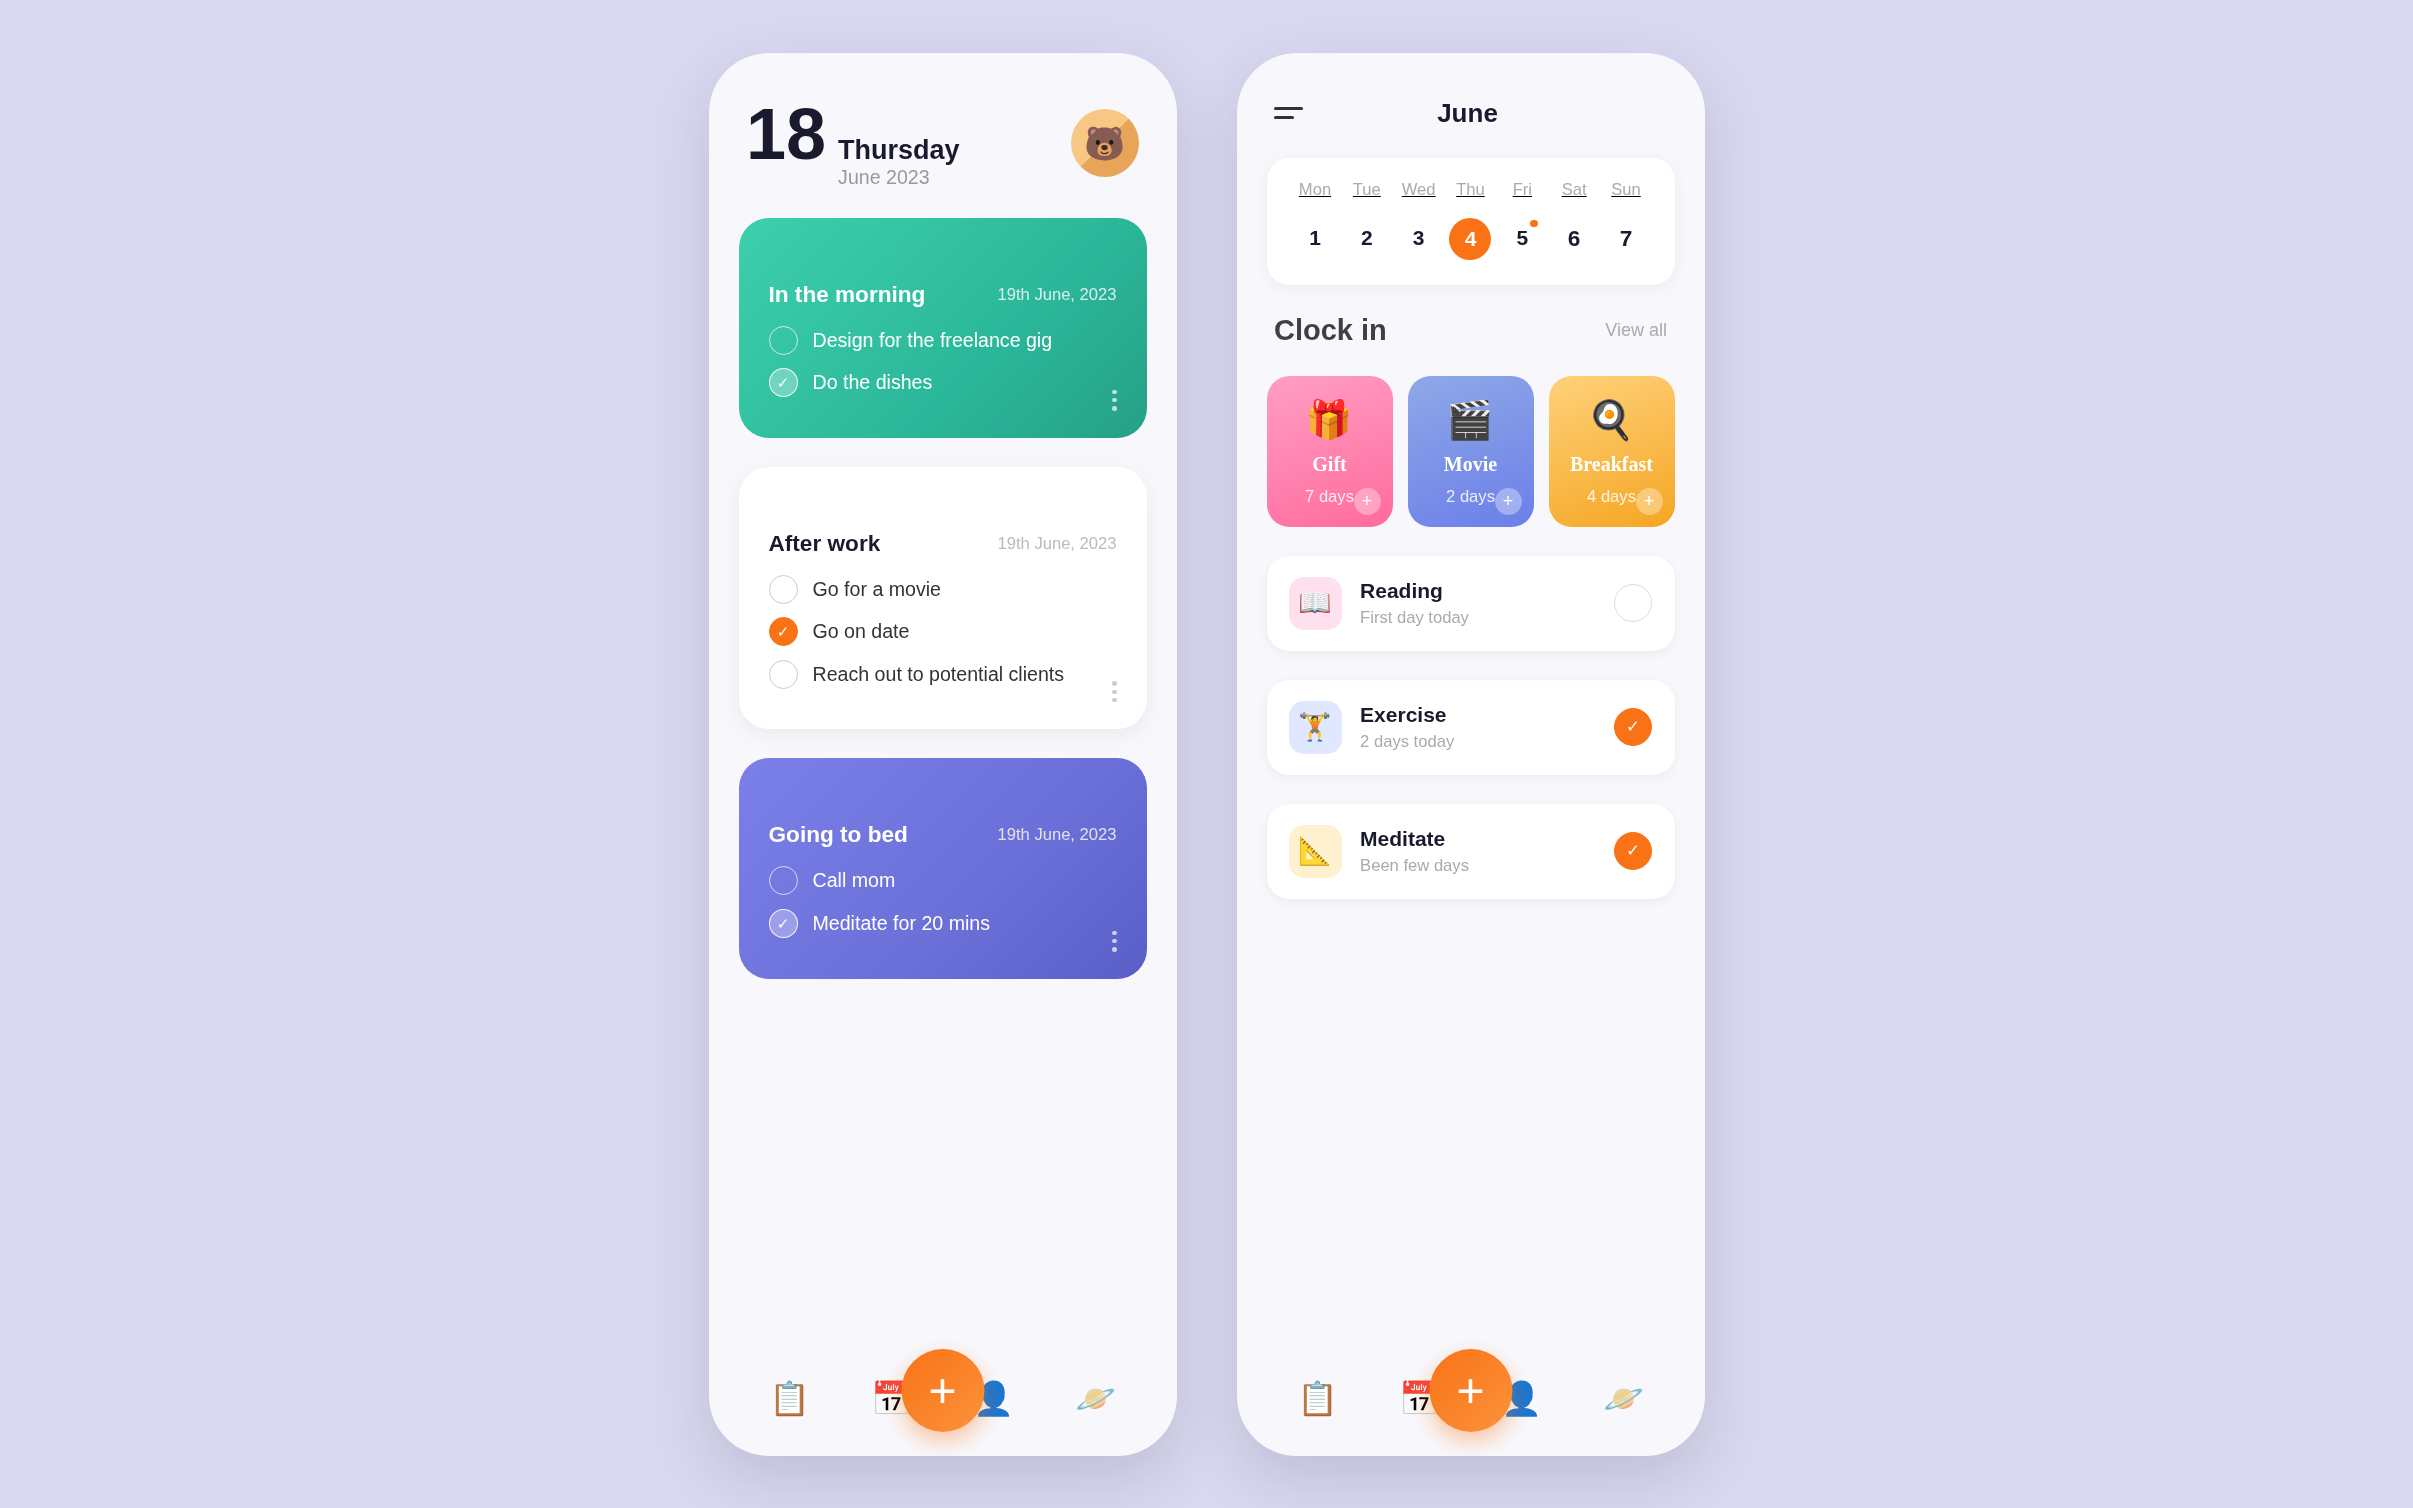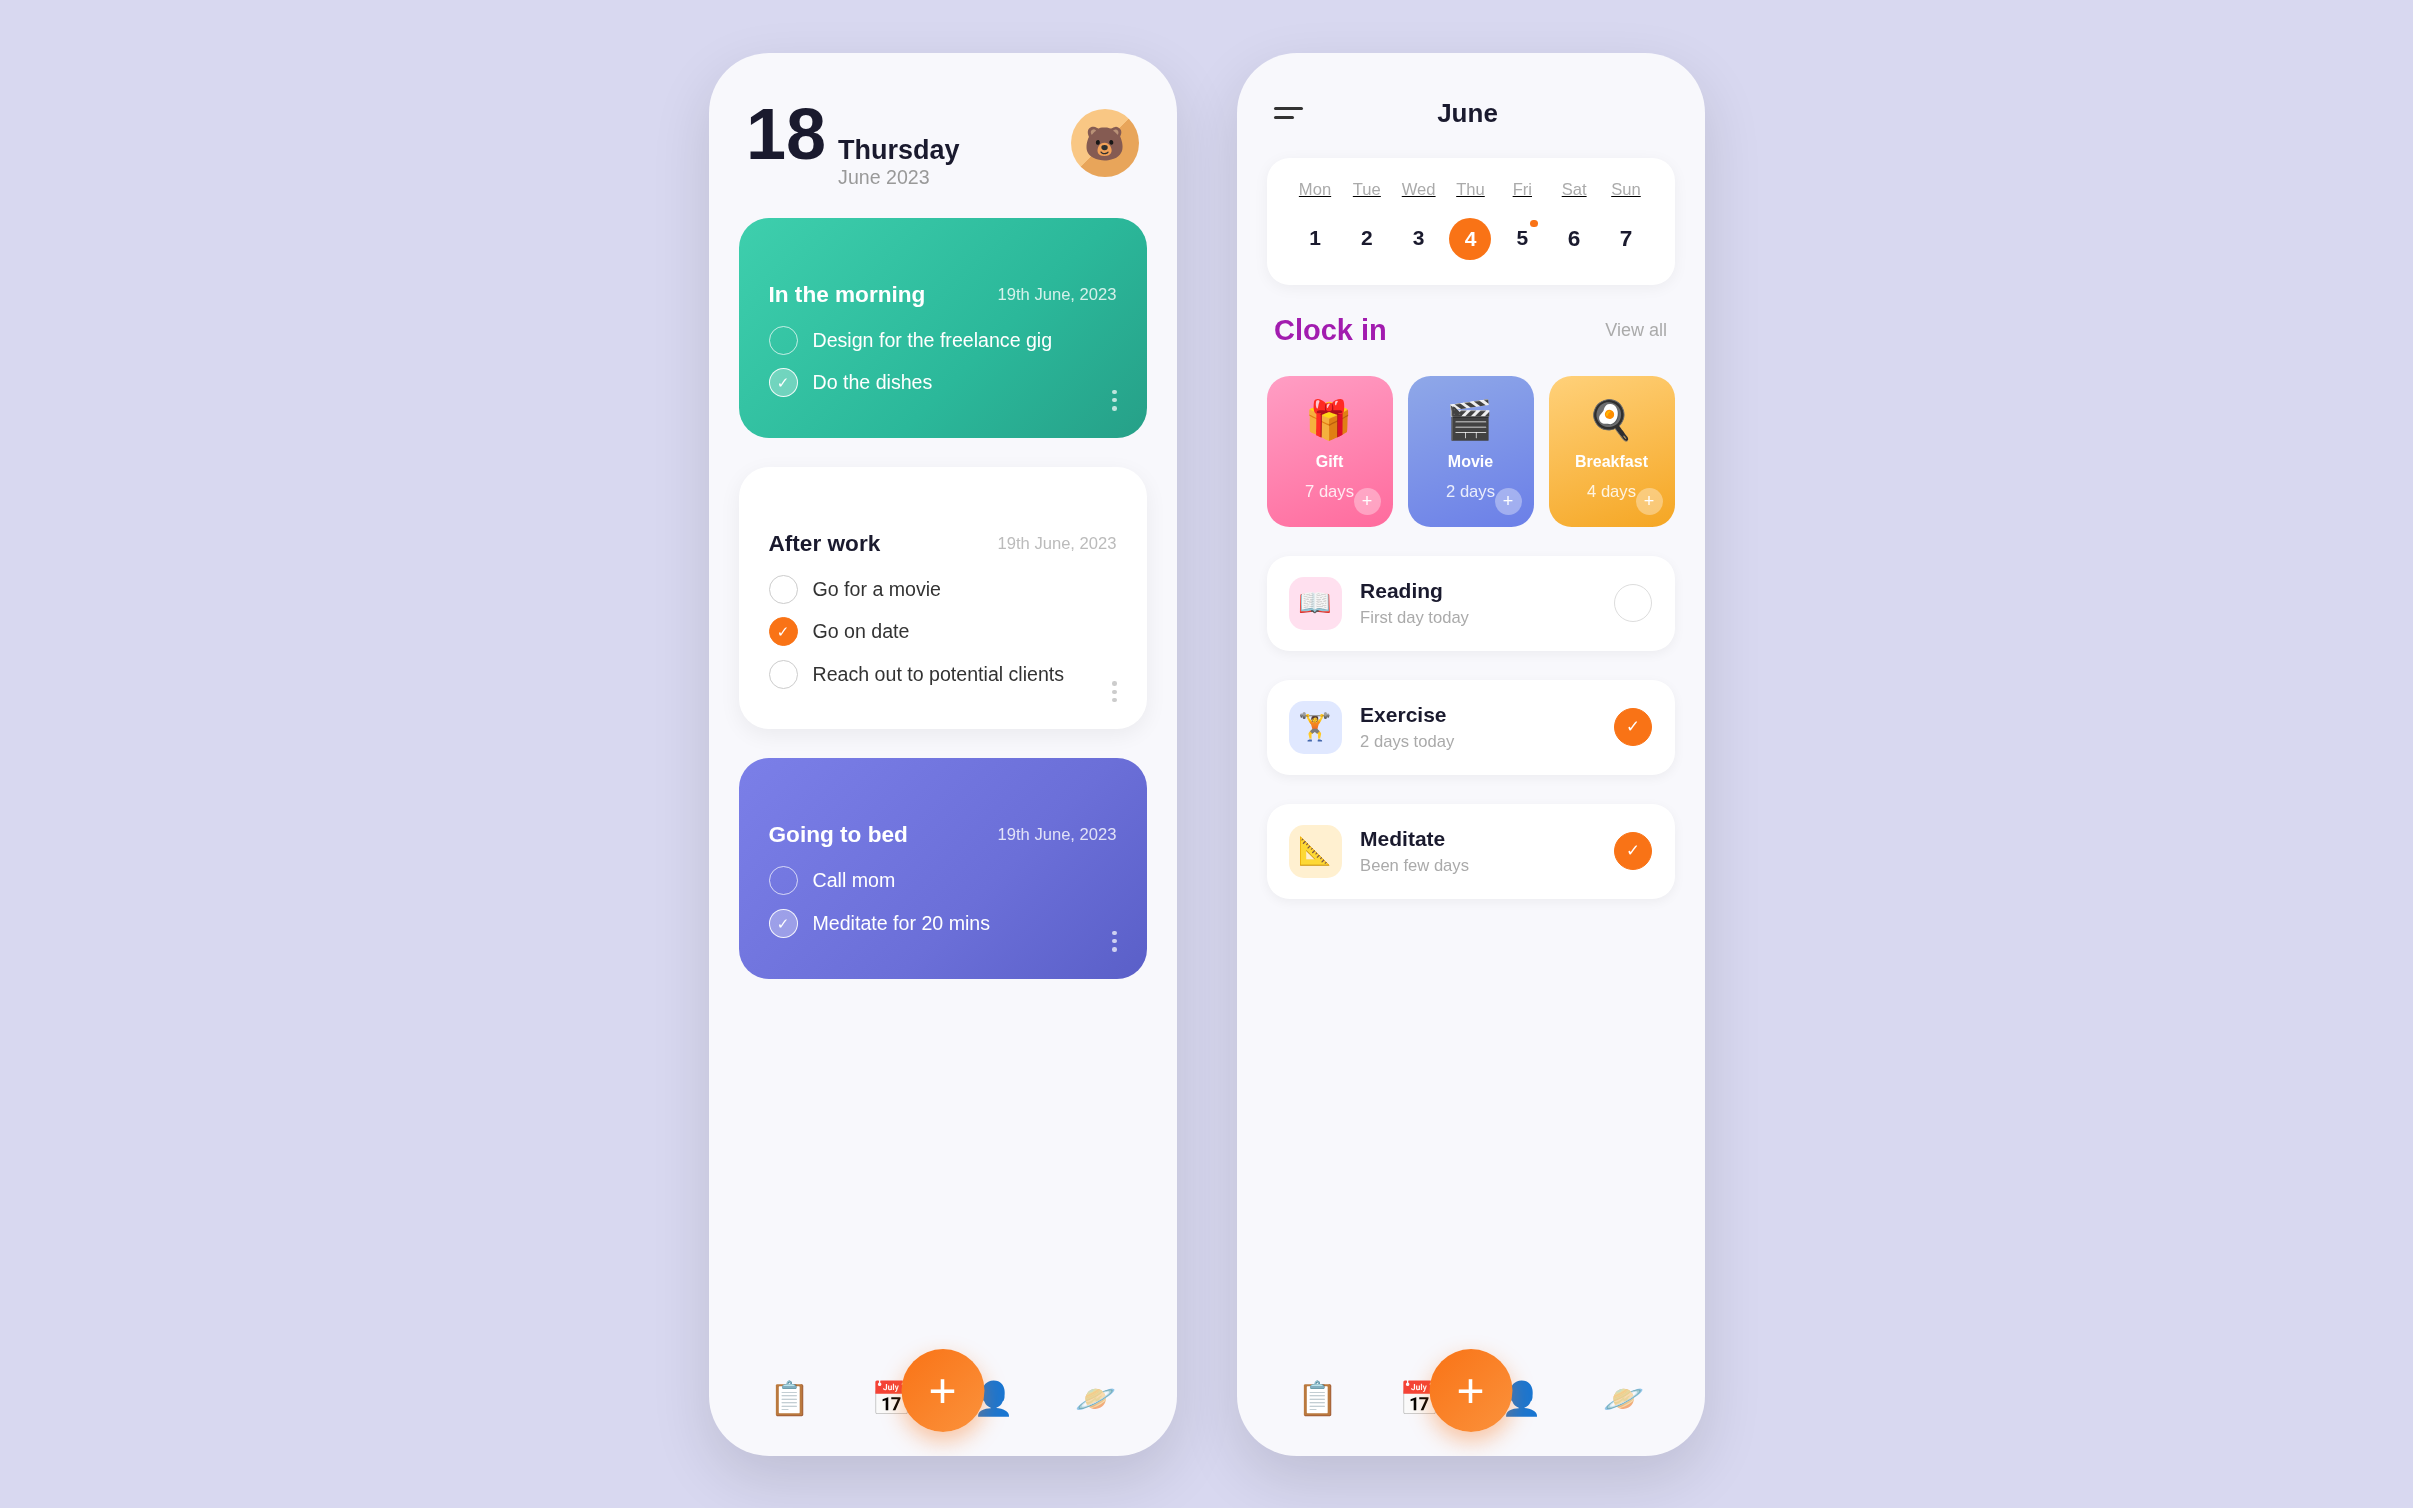--- a/index.html
+++ b/index.html
@@ -294,21 +294,21 @@
     
     .section-header {
       display: flex;
       justify-content: space-between;
       align-items: center;
       padding: 0 7.5px;
     }
     .section-title {
       font-size: 29px;
       font-weight: 800;
-      color: #a21caf;
+      color: #404040;
     }
     .view-all {
       font-size: 18px;
       color: #aaa;
       cursor: pointer;
     }
 
     .habit-cards-row {
       display: flex;
       gap: 15px;
@@ -325,23 +325,24 @@
       min-height: 151px;
     }
     .habit-card.pink { background: linear-gradient(160deg, #ff9ec4 0%, #ff6b9d 100%); }
     .habit-card.blue-purple { background: linear-gradient(160deg, #8fa8e8 0%, #6b7fe8 100%); }
     .habit-card.orange-yellow { background: linear-gradient(160deg, #ffd17a 0%, #f5a623 100%); }
 
     .habit-icon {
       font-size: 38px;
     }
     .habit-name {
-      font-size: 16px;
+      font-size: 20px;
       font-weight: 700;
       color: #fff;
+      font-family: Liberation Serif, serif;
     }
     .habit-days {
       font-size: 16.6px;
       color: rgba(255,255,255,0.85);
     }
     .habit-plus {
       position: absolute;
       bottom: 12px;
       right: 12px;
       width: 27px;

